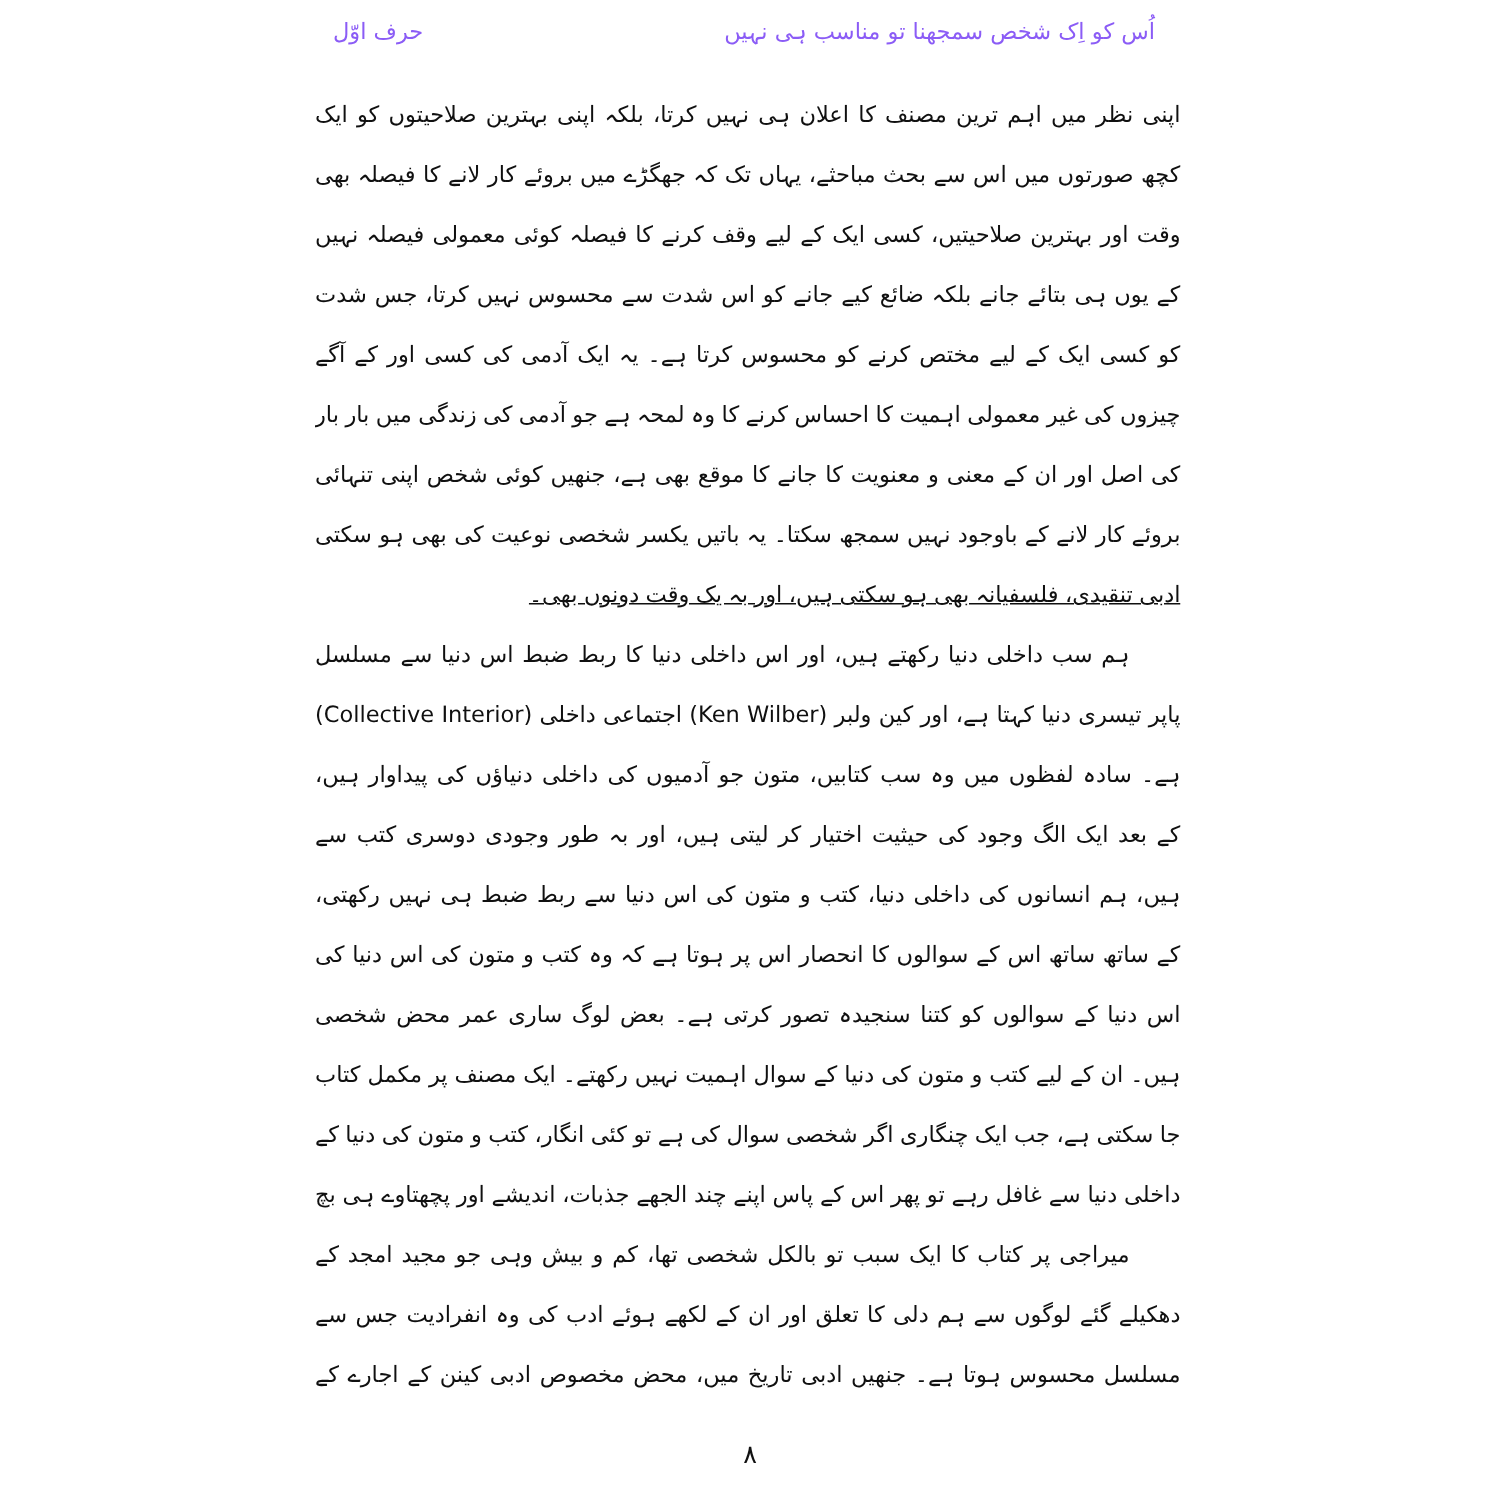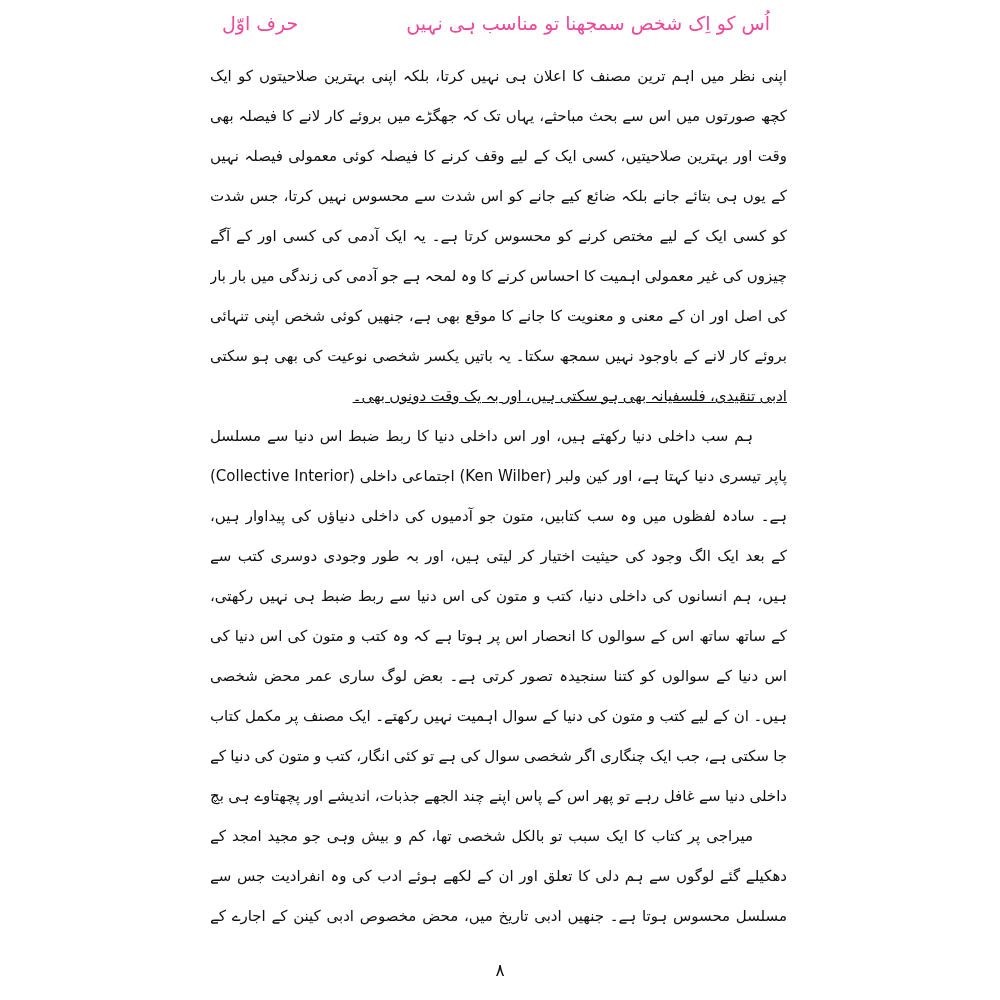--- a/index.html
+++ b/index.html
@@ -11,22 +11,22 @@
     background: #ffffff;
     color: #121212;
     font-family: "DejaVu Sans", sans-serif;
     overflow: hidden;
   }
   
   .running-head {
     position: absolute;
     top: 10px; left: 0; right: 0;
     height: 26px;
-    font-size: 19px;
-    color: #ec4899;
+    font-size: 15px;
+    color: #8b5cf6;
   }
   .running-head .chapter {
     position: absolute;
     left: 222px; top: 2px;
     direction: rtl;
     white-space: nowrap;
   }
   .running-head .book-title {
     position: absolute;
     left: 540px; top: 2px;

